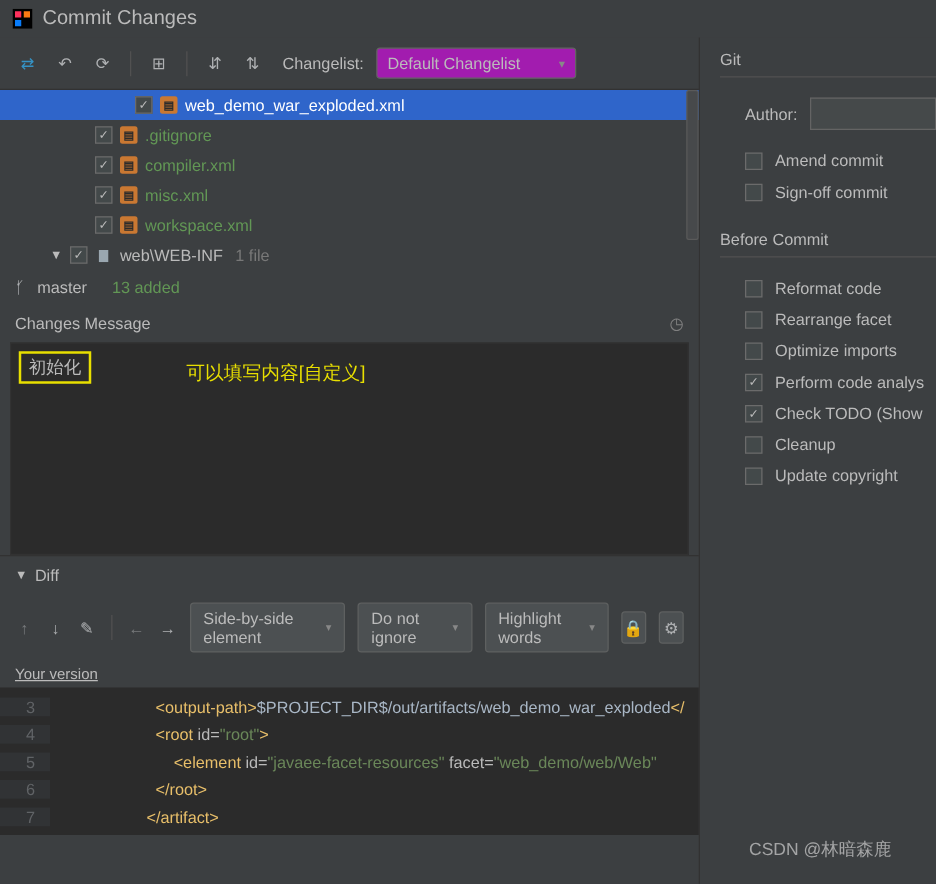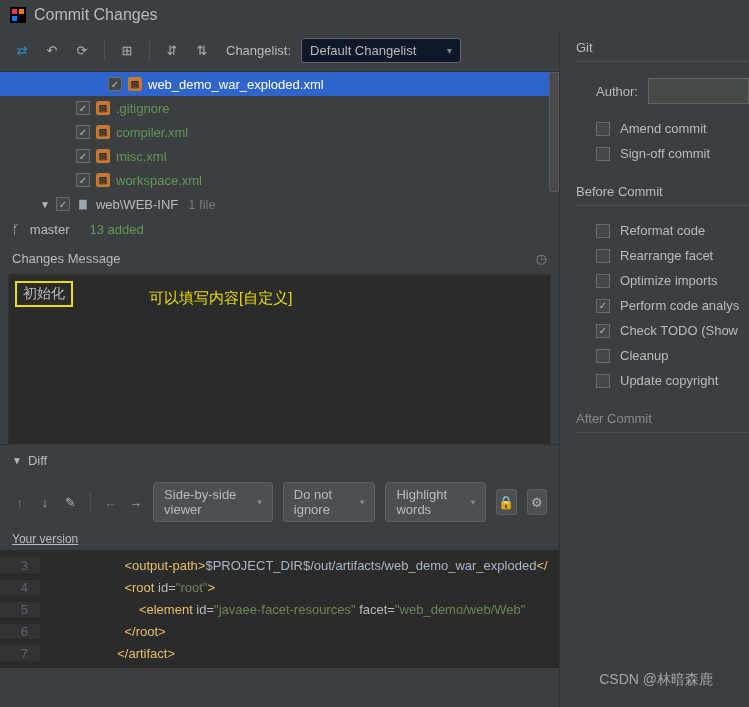--- a/index.html
+++ b/index.html
@@ -7,21 +7,21 @@
 .titlebar { display: flex; align-items: center; padding: 6px 10px; background: #3c3f41; }
 .app-icon { width: 16px; height: 16px; margin-right: 8px; }
 .title { color: #bbbbbb; font-size: 16px; }
 .main { display: flex; height: calc(100% - 28px); }
 .left { width: 560px; display: flex; flex-direction: column; border-right: 1px solid #323232; }
 .right { flex: 1; padding: 10px 0 10px 16px; overflow: hidden; }
 .toolbar { display: flex; align-items: center; padding: 8px 12px; gap: 10px; border-bottom: 1px solid #323232; }
 .tb-icon { width: 20px; height: 20px; display: flex; align-items: center; justify-content: center; cursor: pointer; color: #afb1b3; }
 .tb-sep { width: 1px; height: 20px; background: #515151; margin: 0 2px; }
 .changelist-label { color: #bbbbbb; margin-left: 4px; }
-.changelist-select { background: #0f172a; border: 1px solid #646464; color: #bbbbbb; padding: 4px 28px 4px 8px; border-radius: 3px; position: relative; display: flex; align-items: center; min-width: 160px; cursor: pointer; }
+.changelist-select { background: #a21caf; border: 1px solid #646464; color: #bbbbbb; padding: 4px 28px 4px 8px; border-radius: 3px; position: relative; display: flex; align-items: center; min-width: 160px; cursor: pointer; }
 .changelist-select::after { content: "▾"; position: absolute; right: 8px; color: #888; font-size: 10px; }
 .file-tree { flex: 0 0 auto; overflow: auto; background: #3c3f41; position: relative; }
 .tree-row { display: flex; align-items: center; height: 24px; padding: 0 8px; gap: 6px; }
 .tree-row.selected { background: #2f65ca; color: #ffffff; }
 .tree-indent-1 { padding-left: 76px; }
 .tree-indent-2 { padding-left: 108px; }
 .checkbox { width: 14px; height: 14px; border: 1px solid #6b6b6b; background: #43494a; display: flex; align-items: center; justify-content: center; font-size: 10px; color: #bbbbbb; cursor: pointer; }
 .checkbox.checked::after { content: "✓"; }
 .file-icon { width: 14px; height: 14px; display: flex; align-items: center; justify-content: center; font-size: 9px; font-weight: bold; border-radius: 2px; }
 .file-icon.xml { background: #c97832; color: #2b2b2b; }
@@ -152,21 +152,21 @@
     </div>
 
     <div class="diff-toolbar">
       <span class="tb-icon" style="opacity:.5">↑</span>
       <span class="tb-icon">↓</span>
       <span class="tb-icon">✎</span>
       <span class="tb-sep"></span>
       <span class="tb-icon" style="opacity:.5">←</span>
       <span class="tb-icon">→</span>
       <div class="diff-btn">
-          <span>Side-by-side viewer</span>
+          <span>Side-by-side element</span>
         </div>
       <div class="diff-btn">
           <span>Do not ignore</span>
         </div>
       <div class="diff-btn">
           <span>Highlight words</span>
         </div>
       <div class="diff-icon-btn">🔒</div>
       <div class="diff-icon-btn">⚙</div>
     </div>
@@ -239,19 +239,16 @@
       <div class="option-row">
           <span class="checkbox"></span>
           <span class="option-label">Cleanup</span>
         </div>
       <div class="option-row">
           <span class="checkbox"></span>
           <span class="option-label">Update copyright</span>
         </div>
     </div>
 
-    <div class="git-section">
-      <div class="git-header" style="opacity:.6">After Commit</div>
-    </div>
   </div>
 </div>
 
 <div class="watermark">CSDN @林暗森鹿</div>
 
 </body></html>

